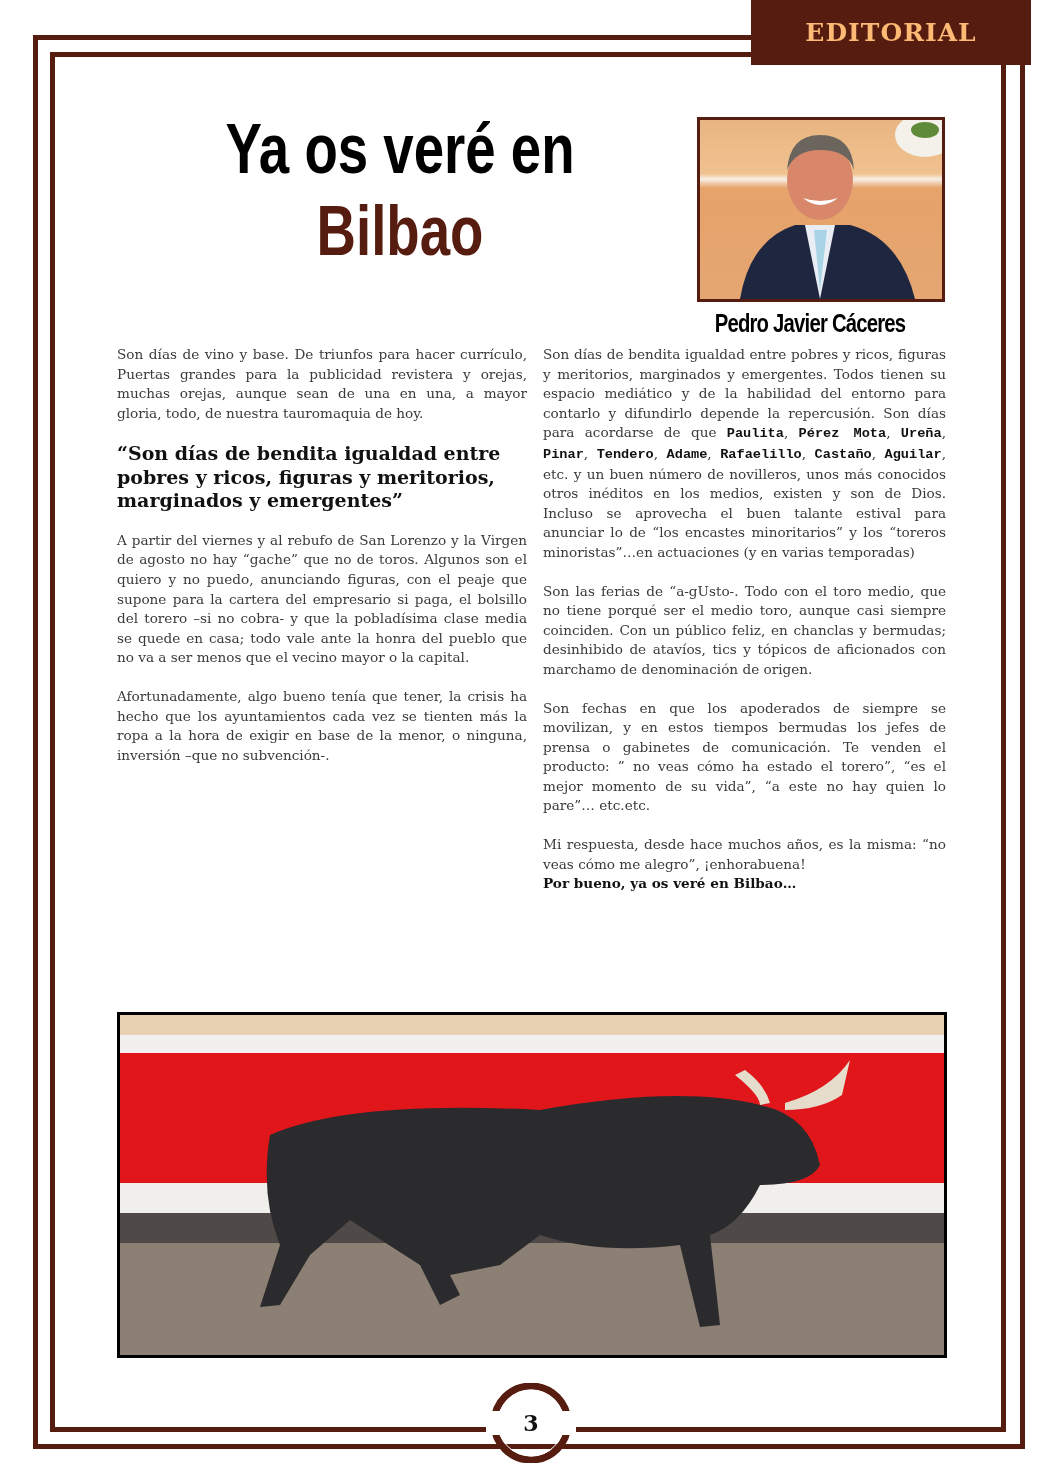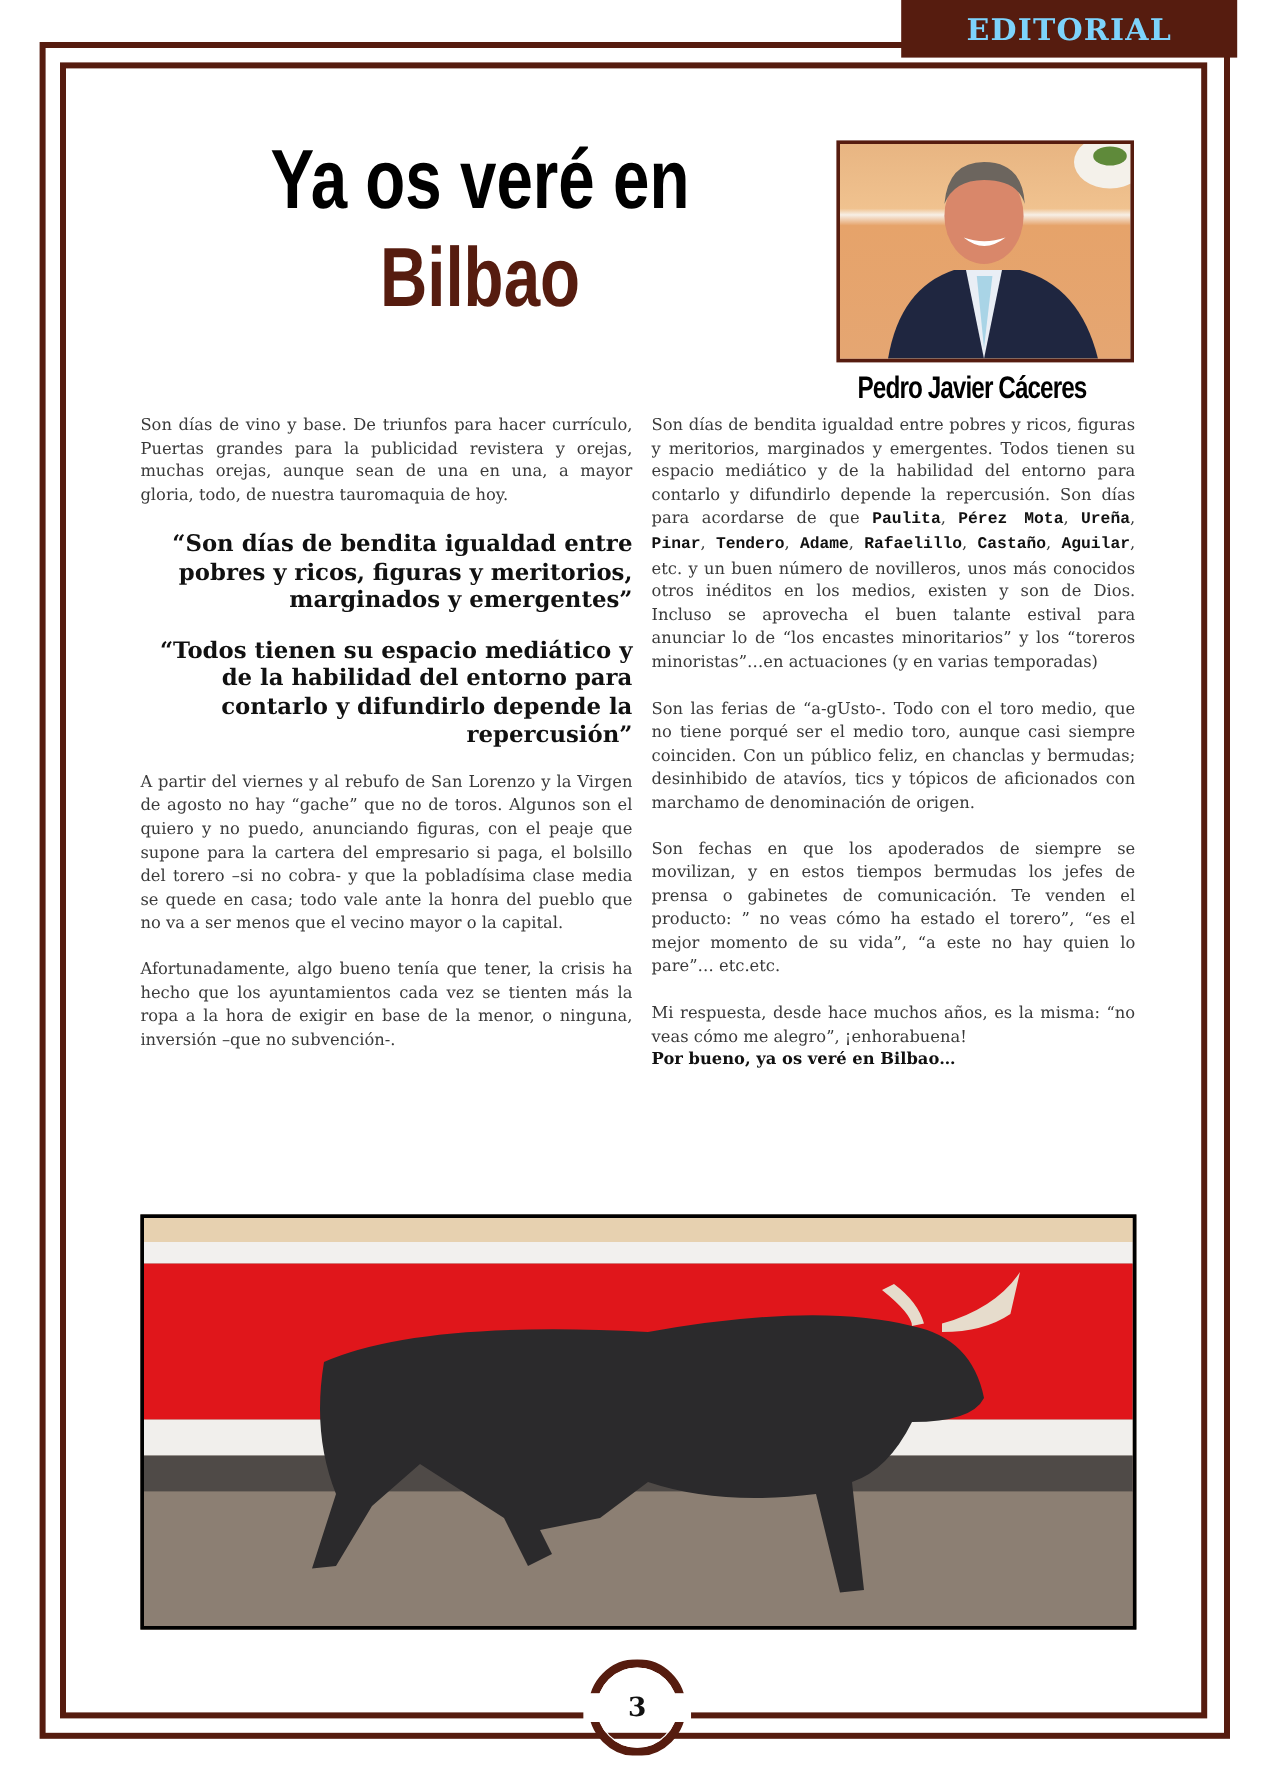--- a/index.html
+++ b/index.html
@@ -1,29 +1,29 @@
 <!DOCTYPE html>
 <html><head>
 <meta charset="utf-8">
 <style>
   html, body { margin: 0; padding: 0; background: #ffffff; }
   body { width: 1063px; height: 1476px; position: relative; overflow: hidden; font-family: "DejaVu Serif", serif; }
   .frame-outer { position: absolute; left: 33px; top: 35px; width: 992px; height: 1414px; border: 5px solid #561c0f; box-sizing: border-box; }
   .frame-inner { position: absolute; left: 50px; top: 52px; width: 956px; height: 1380px; border: 5px solid #561c0f; box-sizing: border-box; }
-  .section-tab { position: absolute; left: 751px; top: 0; width: 280px; height: 48px; background: #561c0f; color: #7dd3fc; display: flex; align-items: center; justify-content: center; font-family: "DejaVu Serif", serif; font-weight: bold; font-size: 25px; letter-spacing: 1px; }
+  .section-tab { position: absolute; left: 751px; top: 0; width: 280px; height: 65px; background: #561c0f; color: #fdba74; display: flex; align-items: center; justify-content: center; font-family: "DejaVu Serif", serif; font-weight: bold; font-size: 25px; letter-spacing: 1px; }
   .title { position: absolute; left: 150px; top: 108px; width: 500px; text-align: center; font-family: "Liberation Sans", sans-serif; font-weight: bold; font-size: 70px; line-height: 82px; transform: scaleX(0.78); transform-origin: center top; }
   .title .line1 { color: #000; display: block; }
   .title .line2 { color: #561c0f; display: block; }
   .author-photo { position: absolute; left: 697px; top: 117px; width: 248px; height: 185px; border: 3px solid #561c0f; box-sizing: border-box; overflow: hidden; background: linear-gradient(180deg, #e8b582 0%, #f0c28f 30%, #f7efe6 33%, #e6a36a 38%, #e5a672 100%); }
   .author-name { position: absolute; left: 660px; top: 308px; width: 300px; text-align: center; font-family: "Liberation Sans", sans-serif; font-weight: bold; font-size: 26px; color: #000; transform: scaleX(0.78); letter-spacing: -1px; }
   .col { position: absolute; font-family: "DejaVu Serif", serif; font-size: 13.6px; line-height: 19.6px; color: #3a3a3a; text-align: justify; }
   .col p { margin: 0 0 19px 0; }
   .col-left { left: 117px; top: 345px; width: 410px; }
   .col-right { left: 543px; top: 345px; width: 403px; }
-  .pull { font-family: "DejaVu Serif", serif; font-weight: bold; color: #111; text-align: right; font-size: 19px; line-height: 23.5px; margin: 0 0 18px 0 !important; }
+  .pull { font-family: "DejaVu Serif", serif; font-weight: bold; color: #111; text-align: left; font-size: 19px; line-height: 23.5px; margin: 0 0 18px 0 !important; }
   .col b { color: #111; font-family: Liberation Mono, monospace; }
   .closing { font-weight: bold; color: #111; margin: -19px 0 0 0 !important; }
   .bull-photo { position: absolute; left: 117px; top: 1012px; width: 830px; height: 346px; border: 3px solid #000; box-sizing: border-box; overflow: hidden; background: #8a7a6c; }
   .page-num-wrap { position: absolute; left: 486px; top: 1383px; width: 90px; height: 80px; }
   .page-num { position: absolute; left: 0; top: 0; width: 90px; height: 80px; display: flex; align-items: center; justify-content: center; font-family: "DejaVu Serif", serif; font-weight: bold; font-size: 22px; color: #111; }
 </style>
 </head>
 <body>
 
 <div class="frame-outer"></div>
@@ -46,21 +46,20 @@
     <ellipse cx="120" cy="60" rx="33" ry="40" fill="#d9876a"></ellipse>
     <path d="M87 50 Q90 15 120 15 Q152 15 154 50 Q148 30 120 30 Q95 30 87 50 Z" fill="#6c655e"></path>
     <path d="M103 78 Q120 92 138 78 Q120 84 103 78 Z" fill="#fff"></path>
   </svg>
 </div>
 <div class="author-name">Pedro Javier Cáceres</div>
 
 <div class="col col-left">
   <p>Son días de vino y base. De triunfos para hacer currículo, Puertas grandes para la publicidad revistera y orejas, muchas orejas, aunque sean de una en una, a mayor gloria, todo, de nuestra tauromaquia de hoy.</p>
   <p class="pull">“Son días de bendita igualdad entre pobres y ricos, figuras y meritorios, marginados y emergentes”</p>
-  <p class="pull">“Todos tienen su espacio mediático y de la habilidad del entorno para contarlo y difundirlo depende la repercusión”</p>
   <p>A partir del viernes y al rebufo de San Lorenzo y la Virgen de agosto no hay “gache” que no de toros. Algunos son el quiero y no puedo, anunciando figuras, con el peaje que supone para la cartera del empresario si paga, el bolsillo del torero –si no cobra- y que la pobladísima clase media se quede en casa; todo vale ante la honra del pueblo que no va a ser menos que el vecino mayor o la capital.</p>
   <p>Afortunadamente, algo bueno tenía que tener, la crisis ha hecho que los ayuntamientos cada vez se tienten más la ropa a la hora de exigir en base de la menor, o ninguna, inversión –que no subvención-.</p>
 </div>
 
 <div class="col col-right">
   <p><span>Son días de bendita igualdad entre pobres y ricos, figuras y meritorios, marginados y emergentes. Todos tienen su espacio mediático y de la habilidad del entorno para contarlo y difundirlo depende la repercusión. Son días para acordarse de que </span><b>Paulita</b>, <b>Pérez Mota</b>, <b>Ureña</b>, <b>Pinar</b>, <b>Tendero</b>, <b>Adame</b>, <b>Rafaelillo</b>, <b>Castaño</b>, <b>Aguilar</b><span>, etc. y un buen número de novilleros, unos más conocidos otros inéditos en los medios, existen y son de Dios. Incluso se aprovecha el buen talante estival para anunciar lo de “los encastes minoritarios” y los “toreros minoristas”…en actuaciones (y en varias temporadas)</span></p>
   <p>Son las ferias de “a-gUsto-. Todo con el toro medio, que no tiene porqué ser el medio toro, aunque casi siempre coinciden. Con un público feliz, en chanclas y bermudas; desinhibido de atavíos, tics y tópicos de aficionados con marchamo de denominación de origen.</p>
   <p>Son fechas en que los apoderados de siempre se movilizan, y en estos tiempos bermudas los jefes de prensa o gabinetes de comunicación. Te venden el producto: ” no veas cómo ha estado el torero”, “es el mejor momento de su vida”, “a este no hay quien lo pare”… etc.etc.</p>
   <p>Mi respuesta, desde hace muchos años, es la misma: “no veas cómo me alegro”, ¡enhorabuena!</p>
   <p class="closing">Por bueno, ya os veré en Bilbao…</p>

